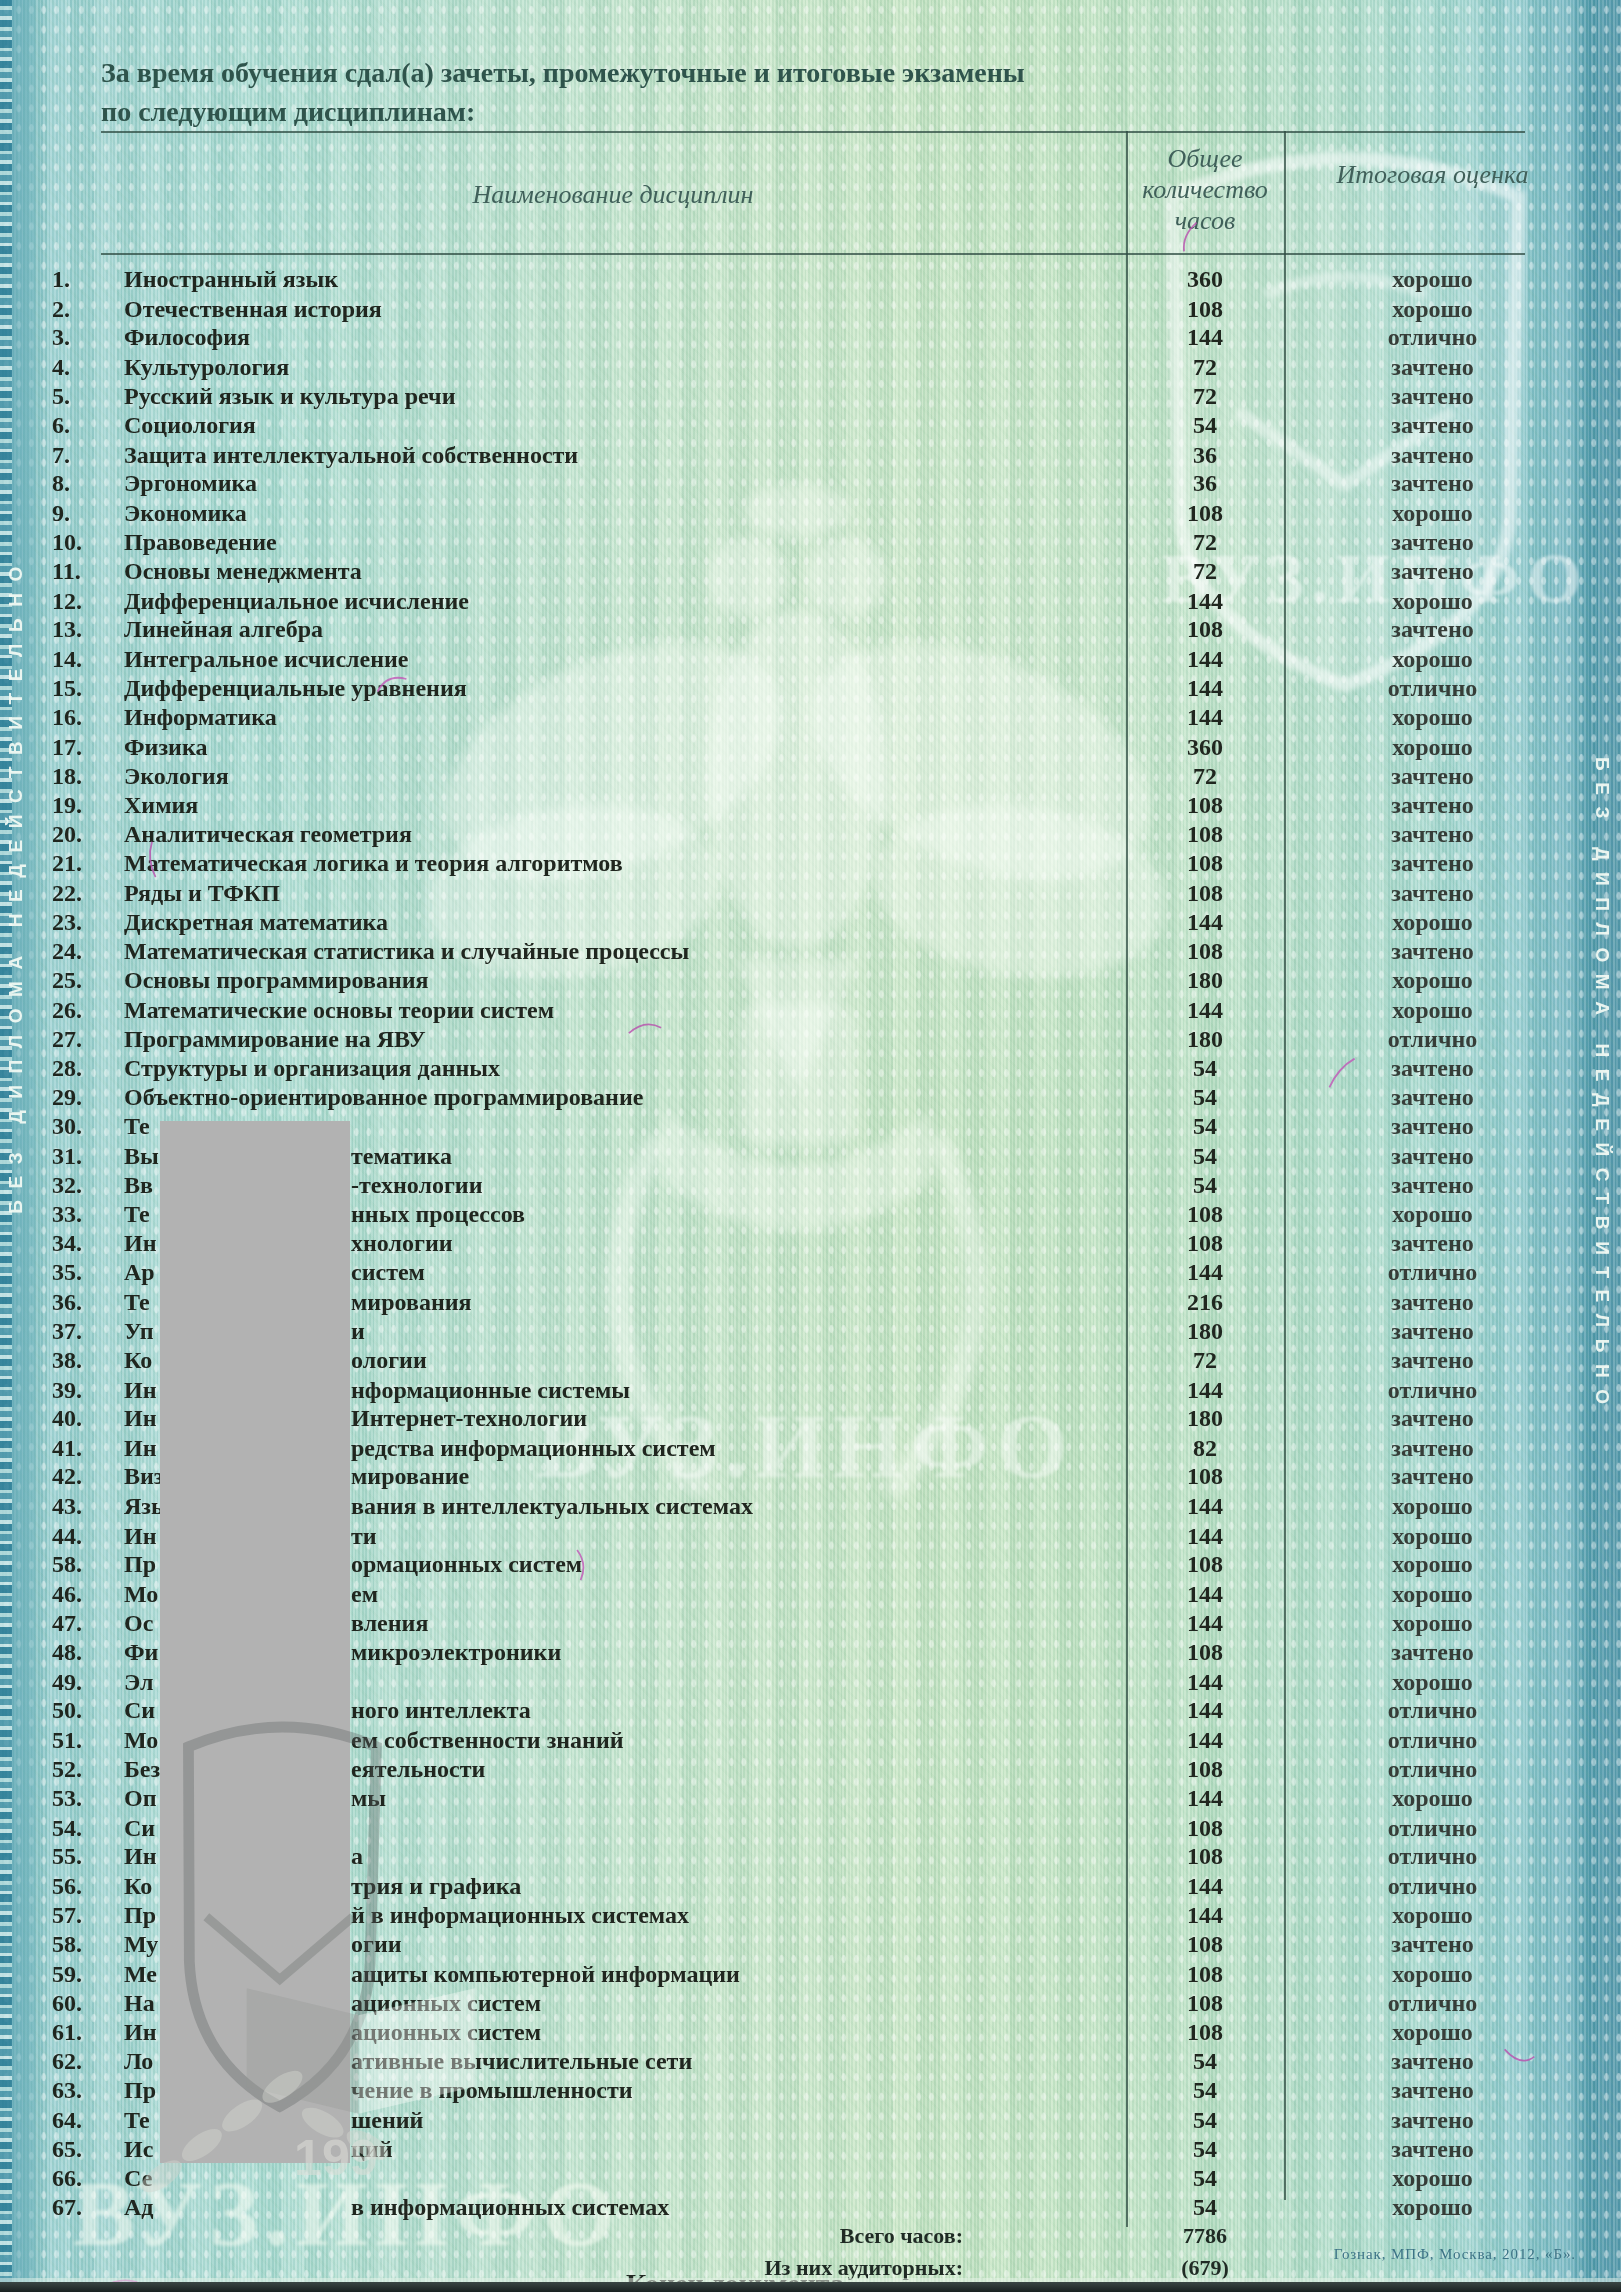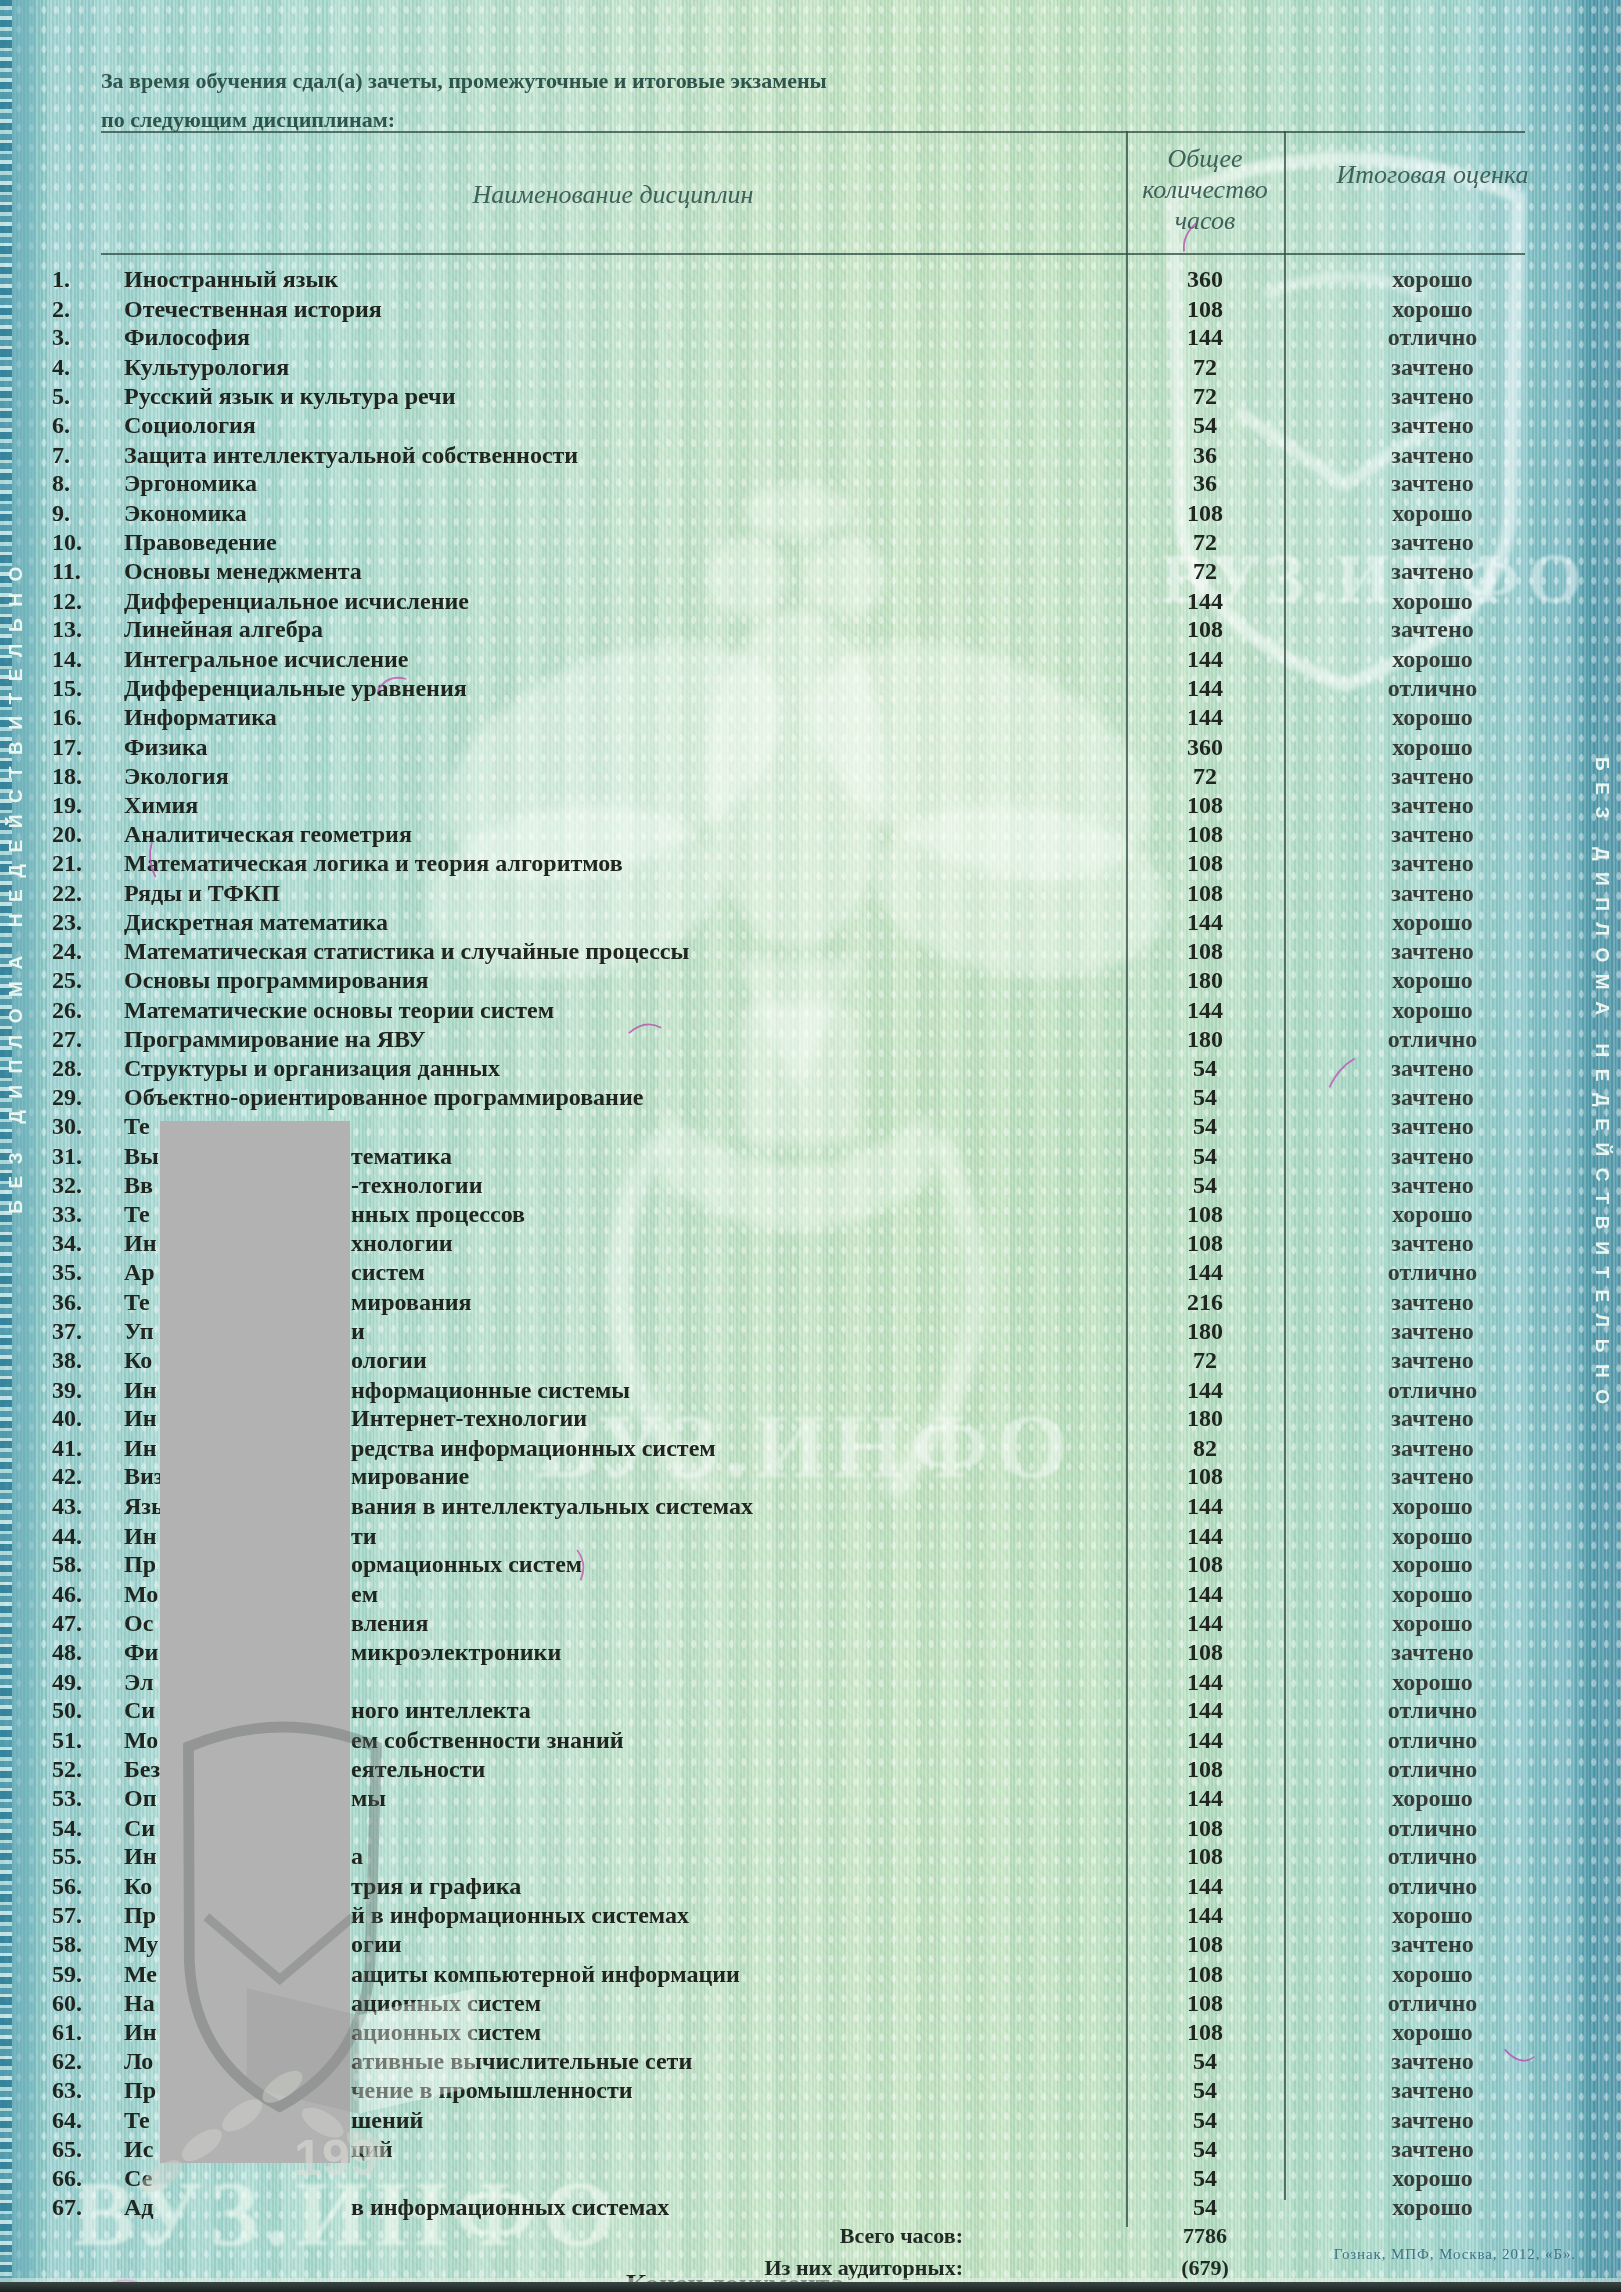--- a/index.html
+++ b/index.html
@@ -20,21 +20,21 @@
   .page::after{content:"";position:absolute;inset:0;pointer-events:none;z-index:1;
     background:radial-gradient(ellipse 806px 627px at 62% 30%, rgba(235,248,235,.25), rgba(235,248,235,0) 70%);}
   .abs{position:absolute;}
   .edge-left{left:0;top:0;width:11.6px;height:2293px;z-index:4;
     background:repeating-linear-gradient(0deg,#2c7e97 0 7.2px,#cfeaea 7.2px 10.7px,#4d98ab 10.7px 17px,#b7dede 17px 20.6px);opacity:.85;}
   .band-left{left:11.6px;top:0;width:23px;height:2293px;z-index:4;background:linear-gradient(90deg,#5aa4b2,#74b7bf);opacity:.55;}
   .vtext{z-index:6;font-family:"Liberation Sans","DejaVu Sans",sans-serif;font-weight:bold;
     color:rgba(244,251,244,.92);font-size:19px;letter-spacing:11.6px;white-space:nowrap;}
   .vtext-left{left:5.4px;top:555px;writing-mode:vertical-rl;transform:rotate(180deg);}
   .vtext-right{left:1591px;top:757px;writing-mode:vertical-rl;}
-  .hdr{left:101px;top:61px;width:1343px;z-index:7;color:#2f544c;font-weight:bold;font-size:22px;line-height:39px;}
+  .hdr{left:101px;top:53px;width:1343px;z-index:7;color:#2f544c;font-weight:bold;font-size:28px;line-height:39px;}
   .rule{background:rgba(45,75,65,.75);z-index:7;}
   .colhead{z-index:7;color:#40605a;font-style:italic;font-size:26px;line-height:31px;text-align:center;}
   .row{position:absolute;left:0;top:0;width:1621px;height:29.6px;z-index:3;color:#20261f;font-weight:bold;font-size:24px;line-height:29.6px;}
   .row .num{position:absolute;left:52px;width:63px;}
   .row .nm{position:absolute;left:124px;width:994px;white-space:nowrap;}
   .row .sfx{position:absolute;left:351px;white-space:nowrap;z-index:8;}
   .row .hrs{position:absolute;left:1130px;width:150px;text-align:center;}
   .row .grd{position:absolute;left:1293px;width:279px;text-align:center;color:#363d38;}
   .censor{left:160px;top:1121px;width:190px;height:1042px;background:#b2b2b2;z-index:5;}
   .totals{z-index:7;font-weight:bold;font-size:22px;color:#1f2a24;}

